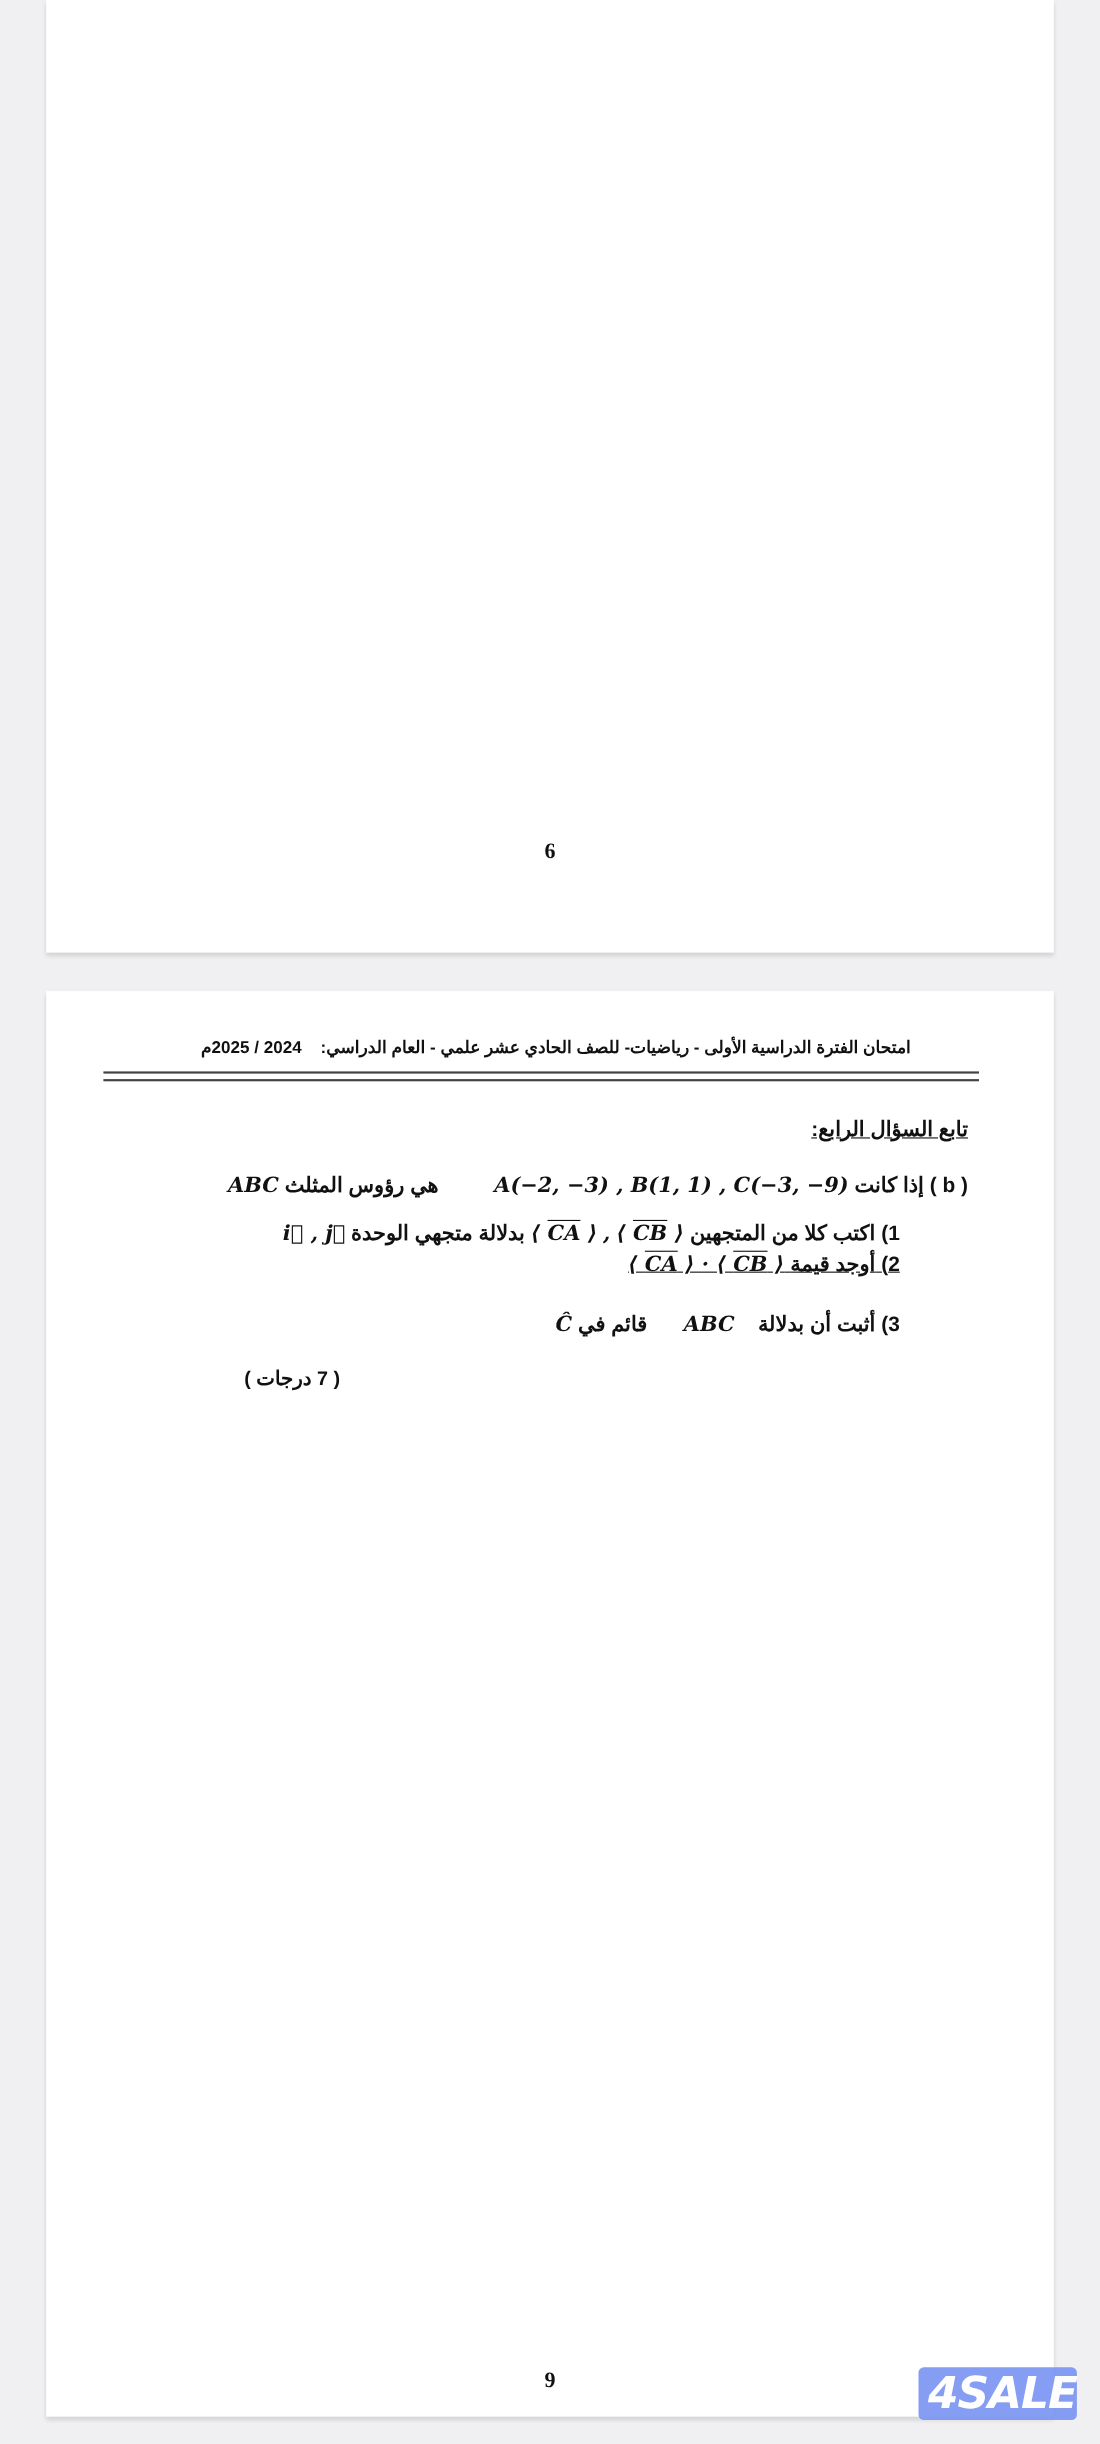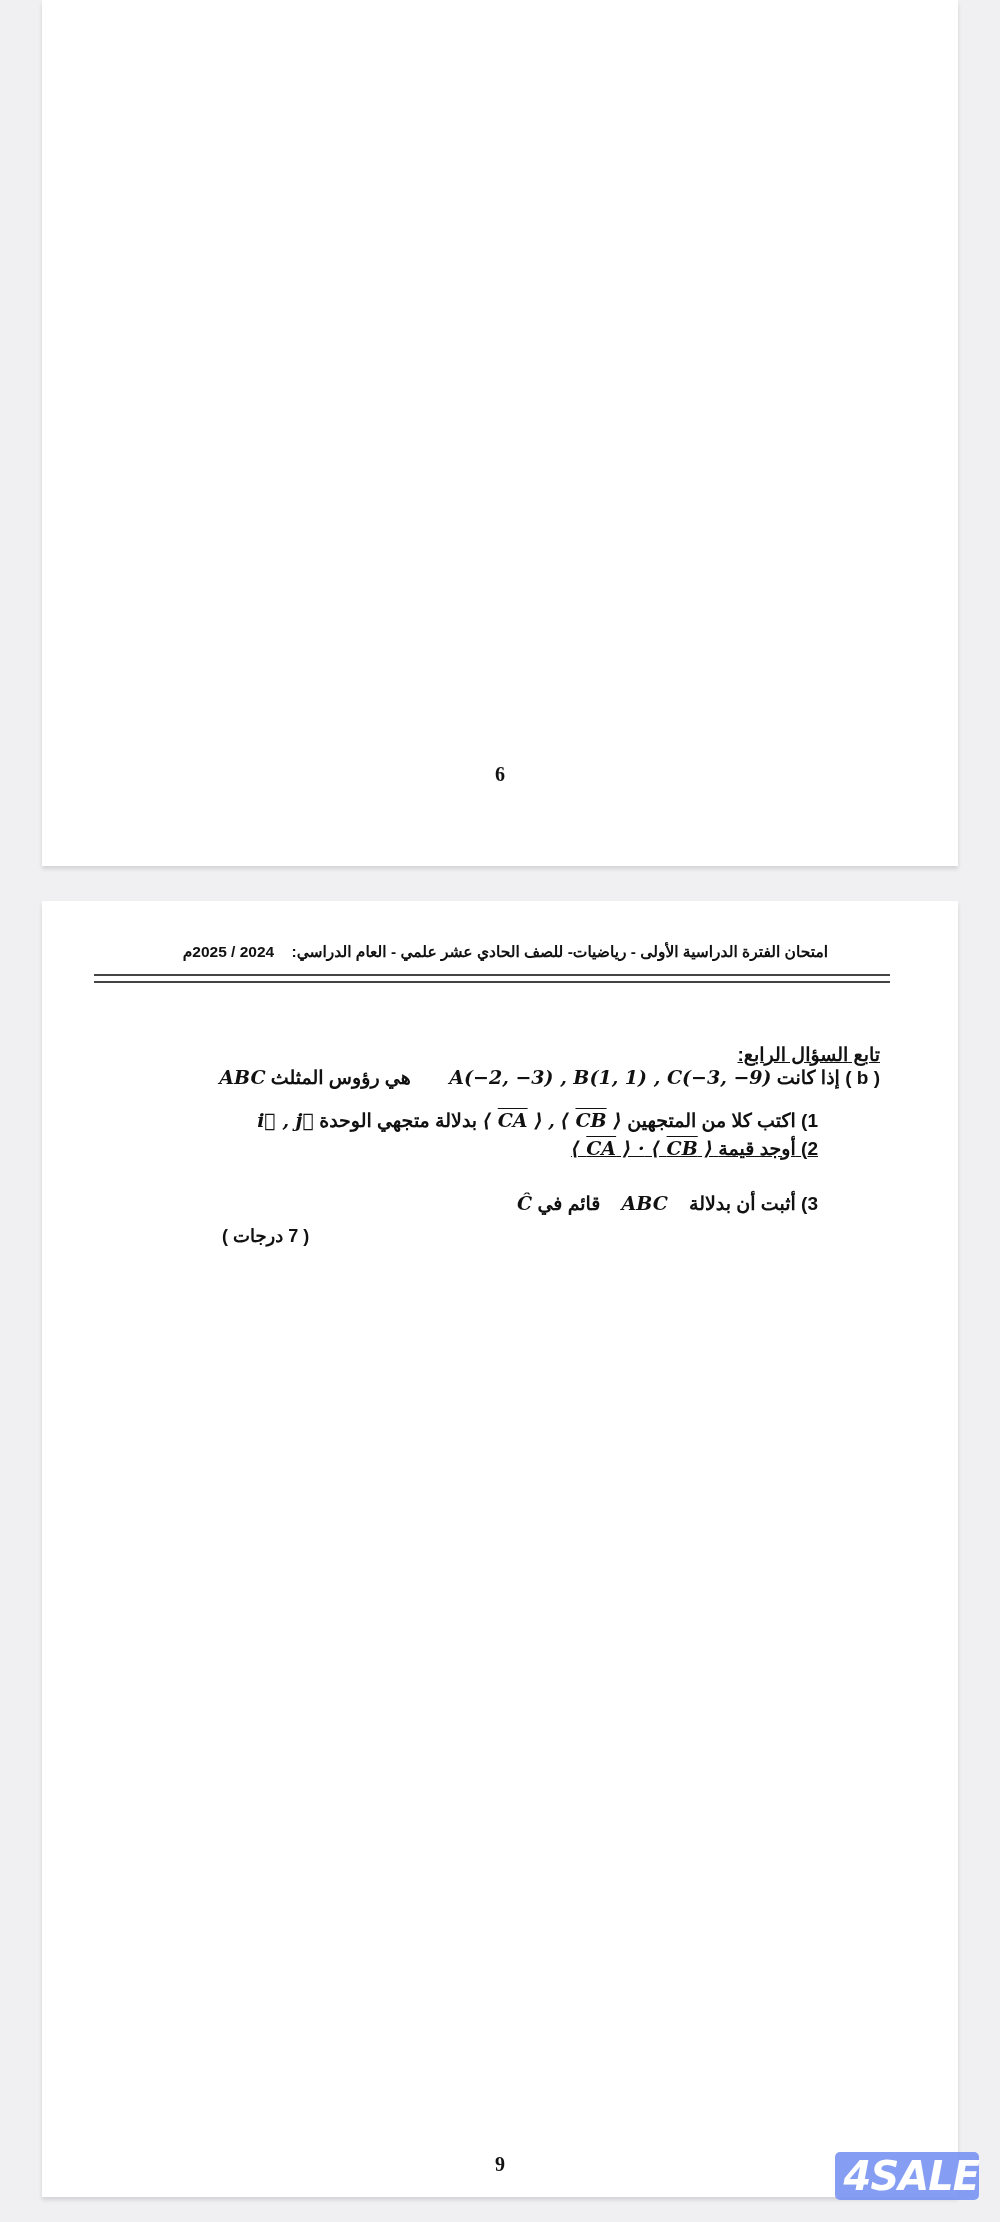--- a/index.html
+++ b/index.html
@@ -28,35 +28,34 @@
   }
   .header .year { font-weight:bold; }
   .header-rule {
     position:absolute; top:73px; left:52px; width:796px; height:5px;
     border-top:2px solid #444; border-bottom:2px solid #444;
   }
   .section-title {
     position:absolute; top:114px; right:78px;
     font-size:19px; font-weight:bold; text-decoration:underline;
     direction:rtl;
-    margin-top:28px;
   }
   .line {
     position:absolute; right:88px; direction:rtl; white-space:nowrap;
     font-size:19px; font-weight:bold;
   }
-  .math { font-family:"DejaVu Serif", serif; font-style:italic; font-weight:bold; direction:ltr; unicode-bidi:isolate; }
+  .math { font-family:"DejaVu Serif", serif; font-style:italic; font-weight:bold; direction:ltr; unicode-bidi:isolate;margin-left:12px; }
   .vec { font-family:"DejaVu Serif", serif; font-style:italic; font-weight:bold; direction:ltr; unicode-bidi:isolate; }
   .vec .ov { text-decoration:overline;margin-top:44px; }
   #q-b { top:165px; right:78px; }
   #q-1 { top:208px; right:140px; }
   #q-2 { top:236px; right:140px;text-decoration:underline; }
   #q-3 { top:291px; right:140px; }
   .marks {
-    position:absolute; top:324px; left:180px; direction:rtl;
+    position:absolute; top:341px; left:180px; direction:rtl;
     font-size:18px; font-weight:bold;
   }
   .gap { display:inline-block; width:28px; }
 
   .watermark {
     position:absolute; left:835px; top:2152px; width:144px; height:48px;
     background:#7b96f2; border-radius:5px; opacity:0.92;
     color:#fff; font-family:"DejaVu Sans", sans-serif; font-weight:bold; font-style:italic;
     font-size:40px; line-height:48px; text-align:right; letter-spacing:-1px;
   }

